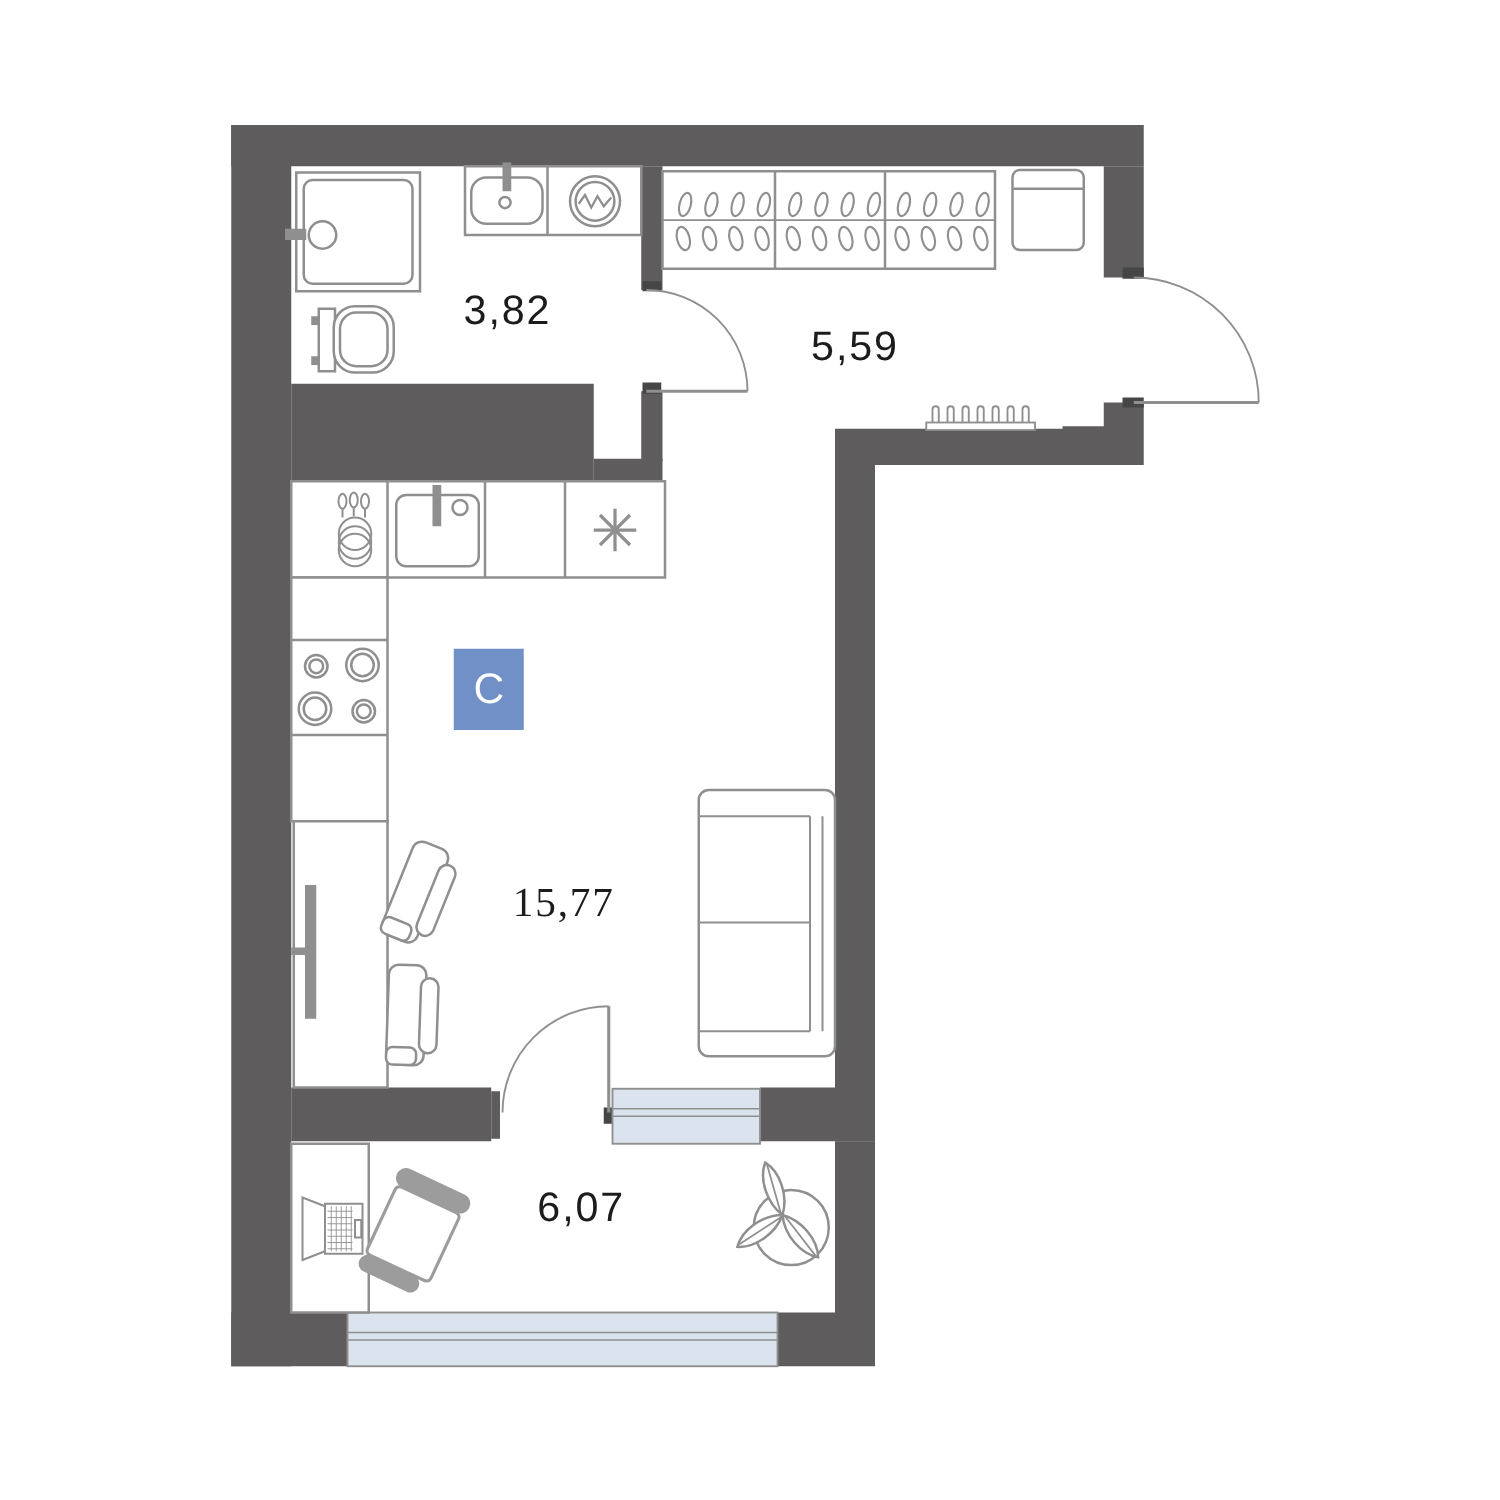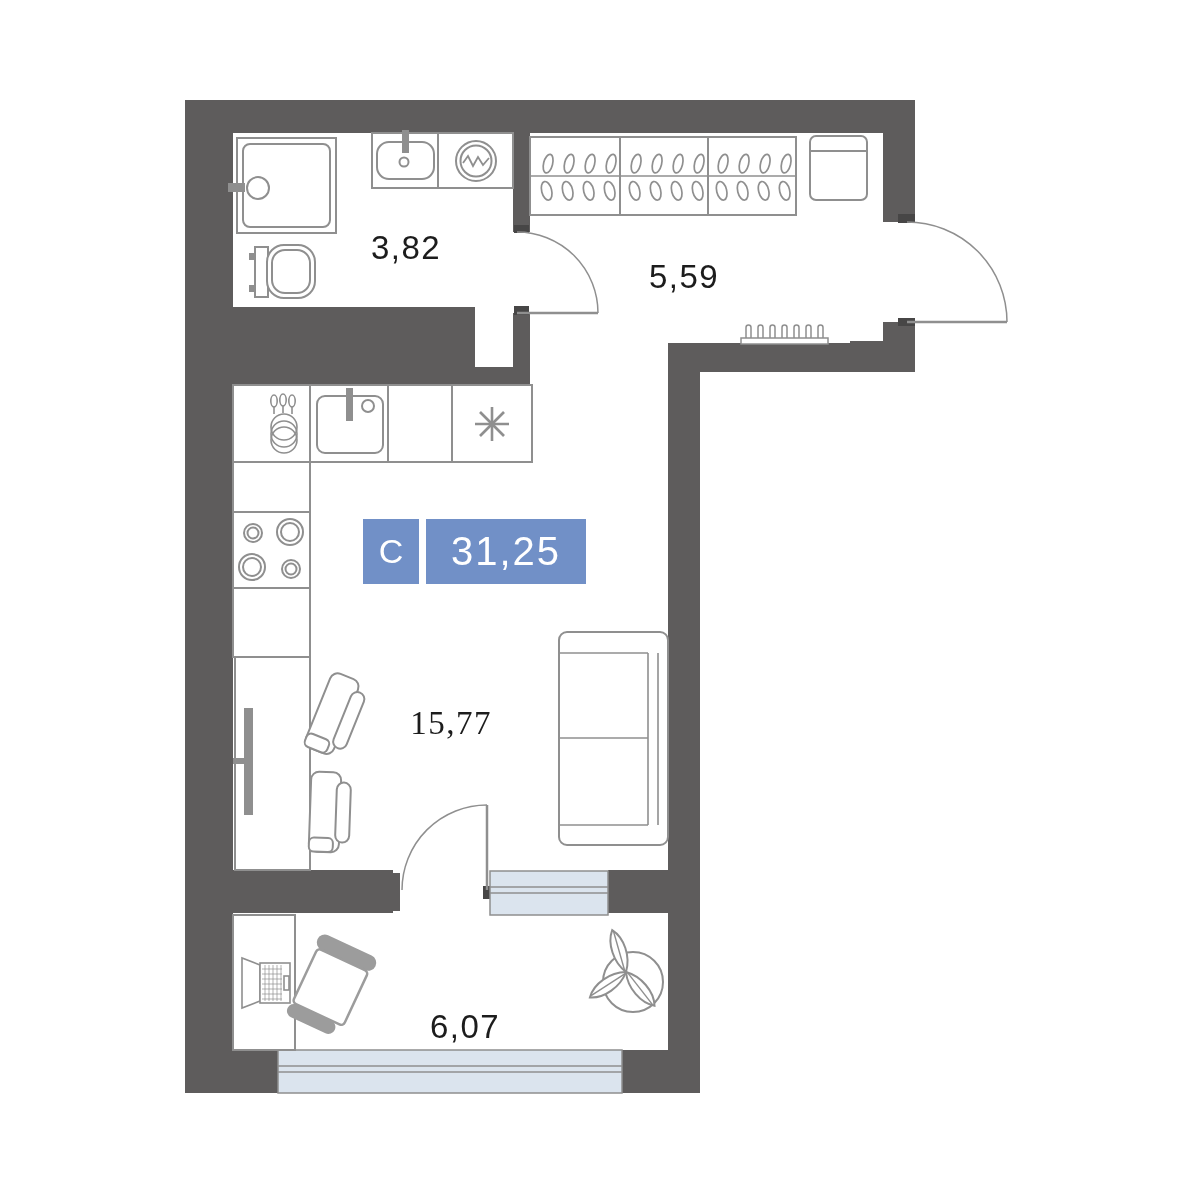--- a/index.html
+++ b/index.html
@@ -269,20 +269,19 @@
           <line class="fxn" stroke-width="1.4" x1="2" y1="-1" x2="42" y2="-3"></line>
         </g>
       </g>
     </g>
   </g>
 </svg>
 
   <div class="room-label" style="left:406px;top:248px;">3,82</div>
   <div class="room-label" style="left:684px;top:277px;">5,59</div>
   <div class="room-label" style="left:451px;top:723px;font-family:Liberation Serif, serif;">15,77</div>
-  <div class="room-label" style="left:465px;top:1027px;">6,07</div>
+  <div class="room-label" style="left:465px;top:966px;">6,07</div>
 
   <div id="area-badge">
     <div class="bx" id="badge-type">С</div>
-    <div class="bx" id="badge-area">31,25</div>
   </div>
 
 </div>
 
 </body></html>

